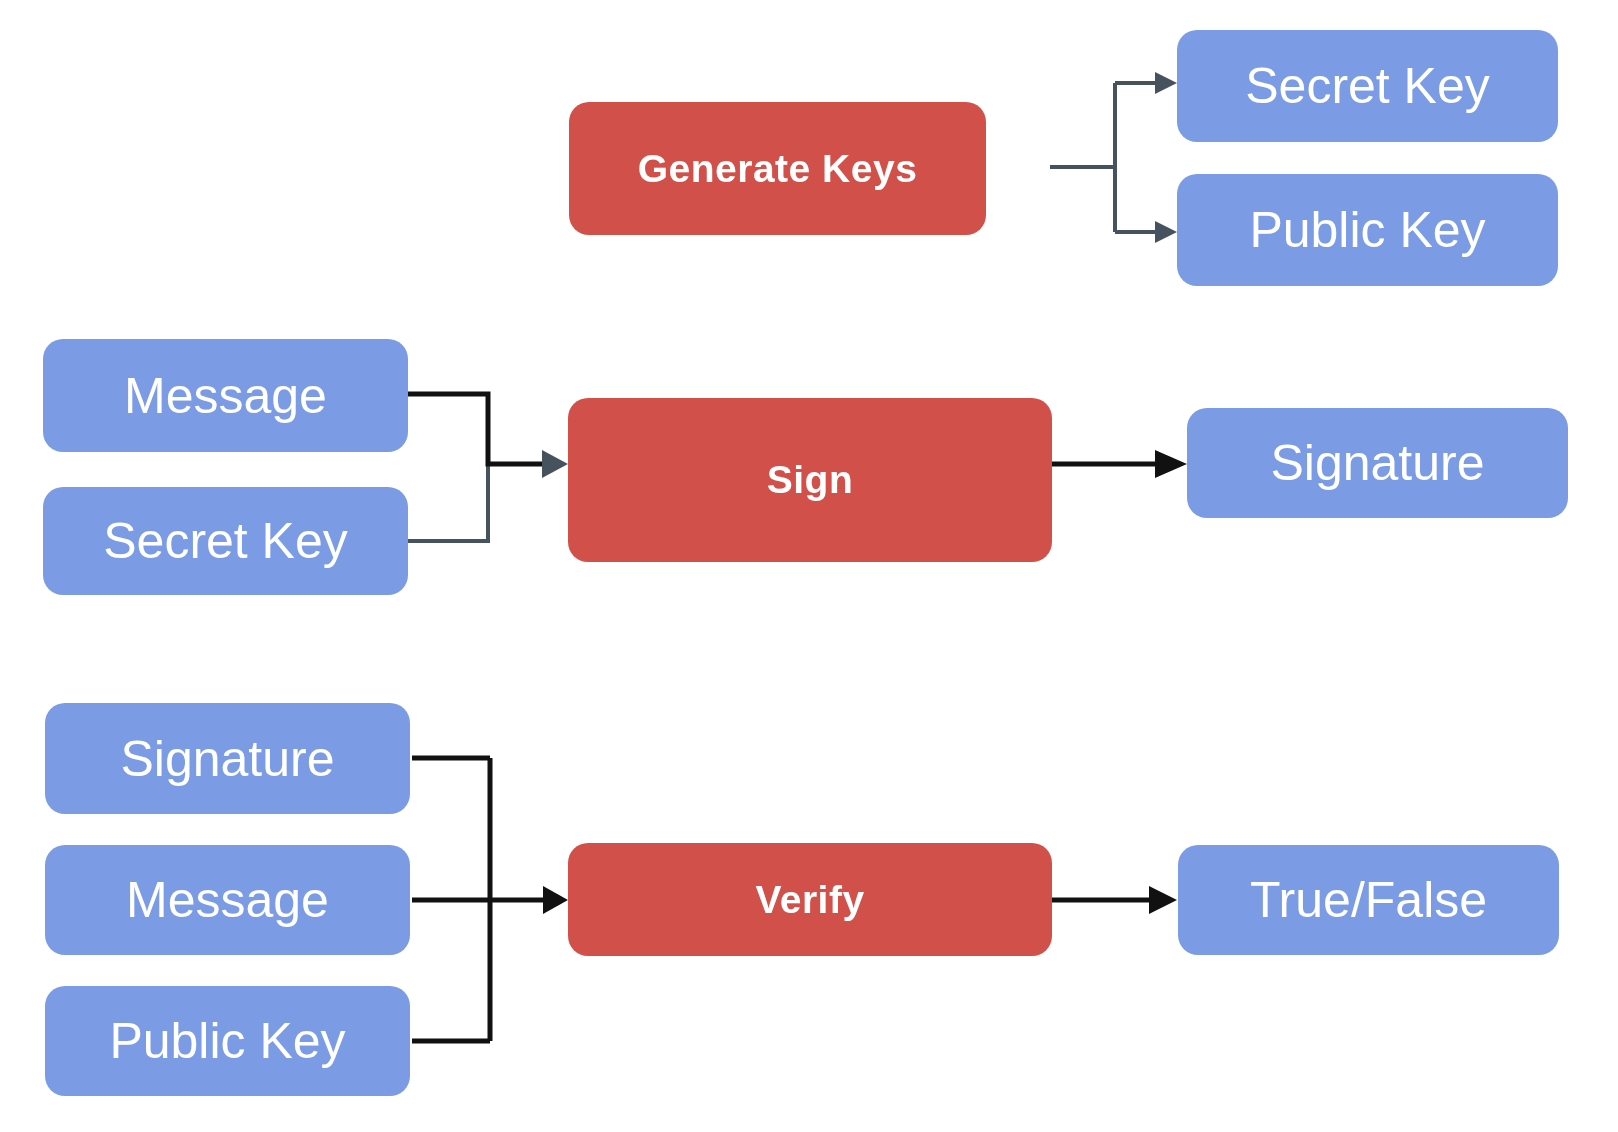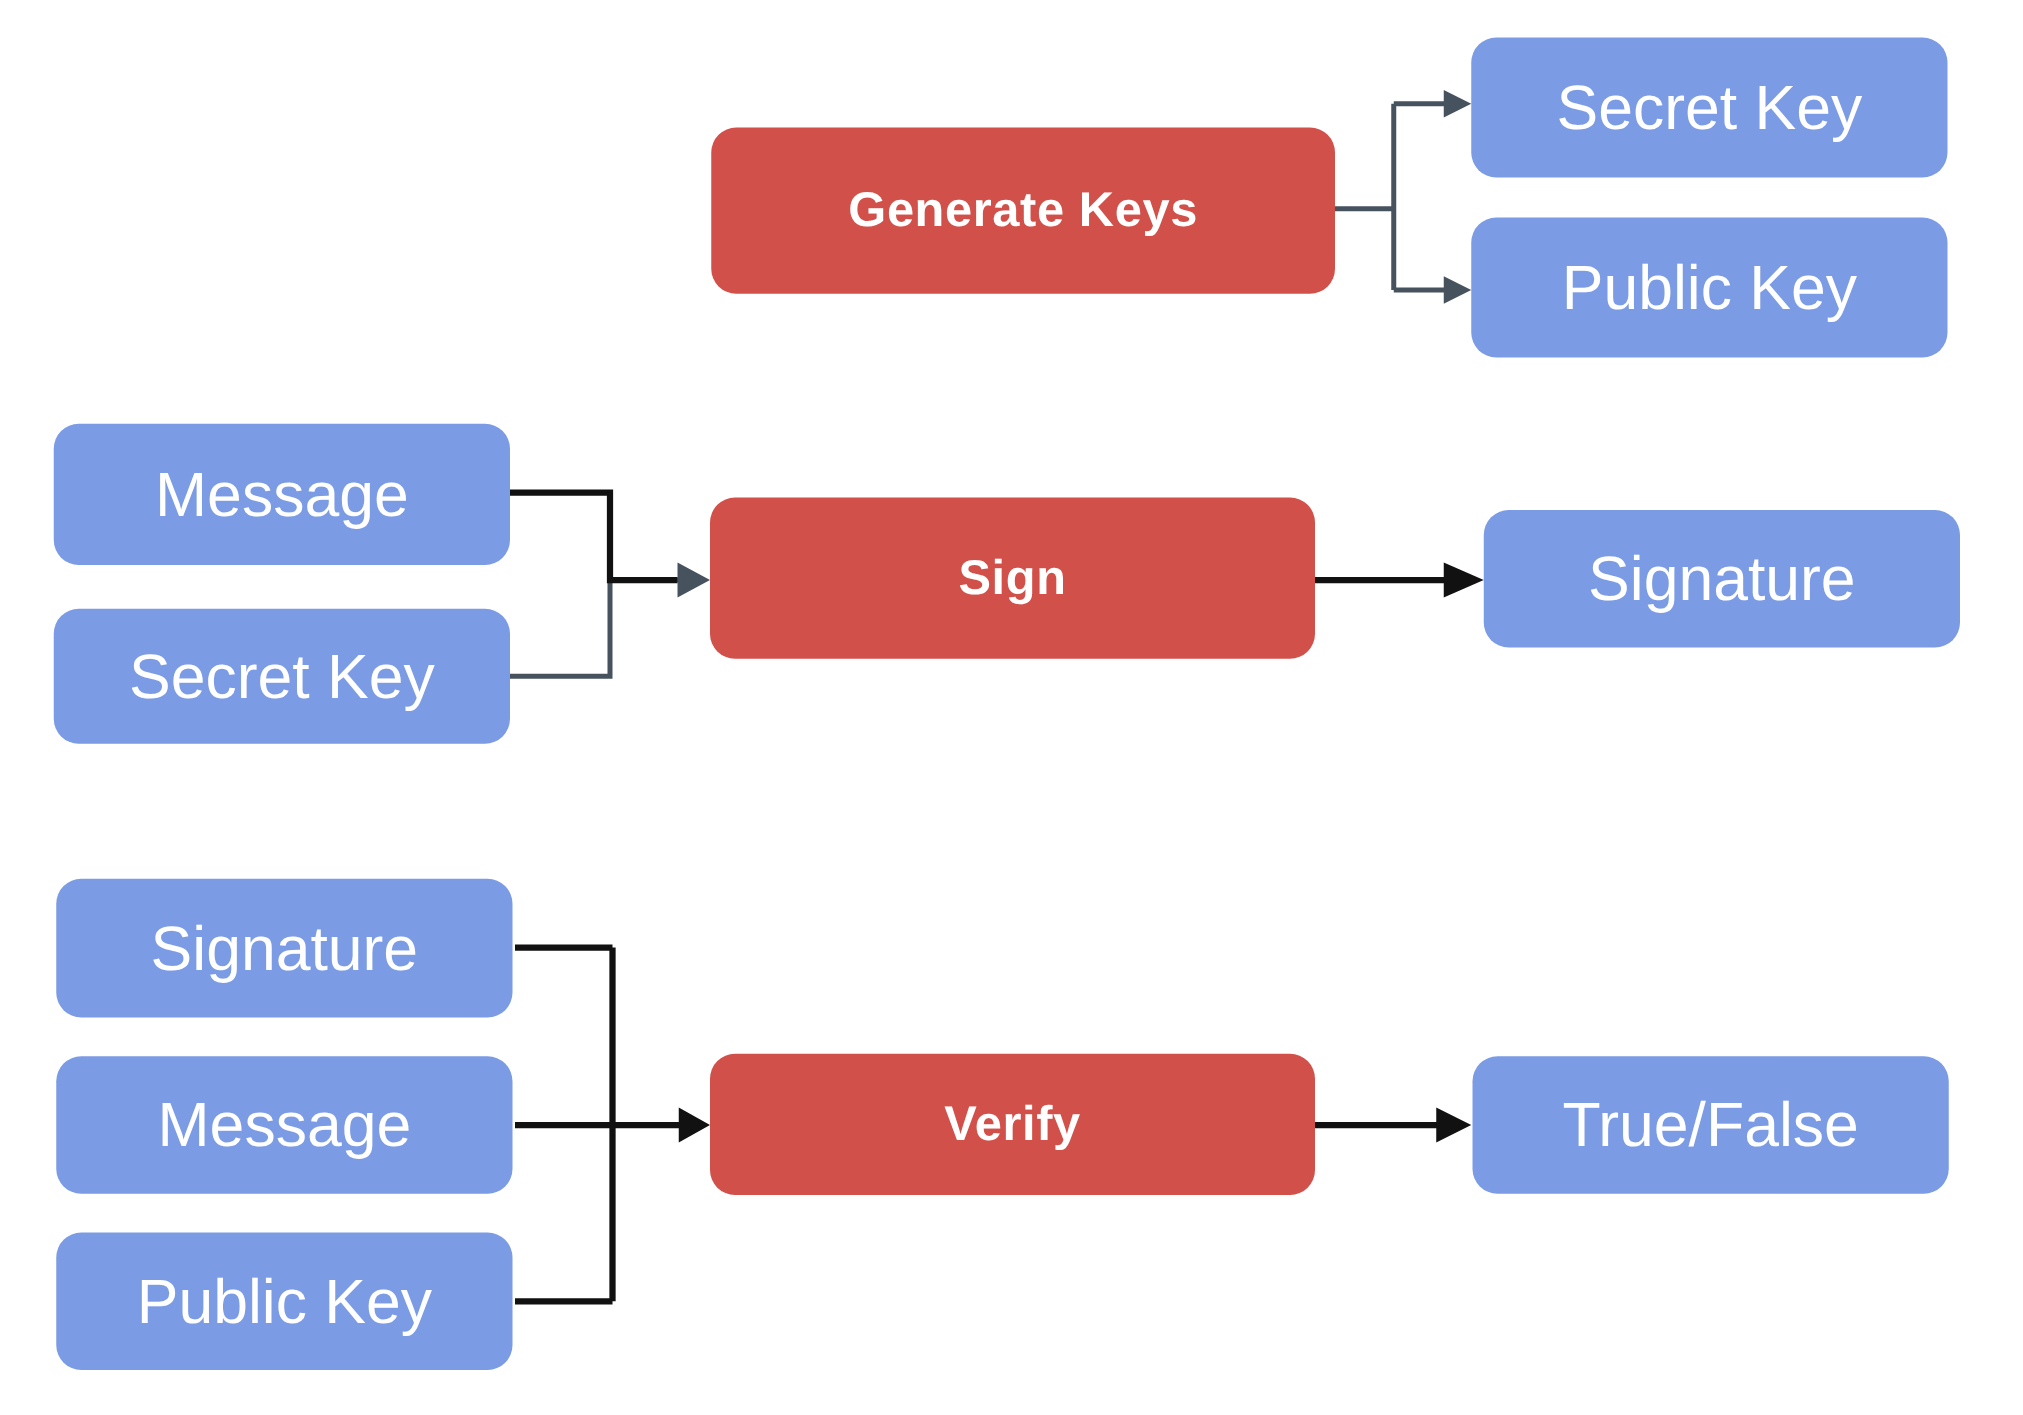--- a/index.html
+++ b/index.html
@@ -36,27 +36,27 @@
     font-size: 39px;
     font-weight: 700;
     letter-spacing: 0.5px;
   }
   .node.data {
     background: #7b9be4;
     font-size: 50px;
     font-weight: 400;
   }
   
-  #n-generate   { left: 569px;  top: 102px; width: 499px; height: 133px; }
+  #n-generate   { left: 569px;  top: 102px; width: 417px; height: 133px; }
   #n-secret-out { left: 1177px; top: 30px;  width: 381px; height: 112px; }
   #n-public-out { left: 1177px; top: 174px; width: 381px; height: 112px; }
 
   #n-message-mid { left: 43px;  top: 339px; width: 365px; height: 113px; }
   #n-secret-mid  { left: 43px;  top: 487px; width: 365px; height: 108px; }
-  #n-sign        { left: 568px; top: 398px; width: 484px; height: 129px; }
+  #n-sign        { left: 568px; top: 398px; width: 484px; height: 164px; }
   #n-signature-out { left: 1187px; top: 408px; width: 381px; height: 110px; }
 
   #n-signature-bot { left: 45px; top: 703px; width: 365px; height: 111px; }
   #n-message-bot   { left: 45px; top: 845px; width: 365px; height: 110px; }
   #n-public-bot    { left: 45px; top: 986px; width: 365px; height: 110px; }
   #n-verify        { left: 568px; top: 843px; width: 484px; height: 113px; }
   #n-truefalse     { left: 1178px; top: 845px; width: 381px; height: 110px; }
 </style>
 </head>
 <body>

